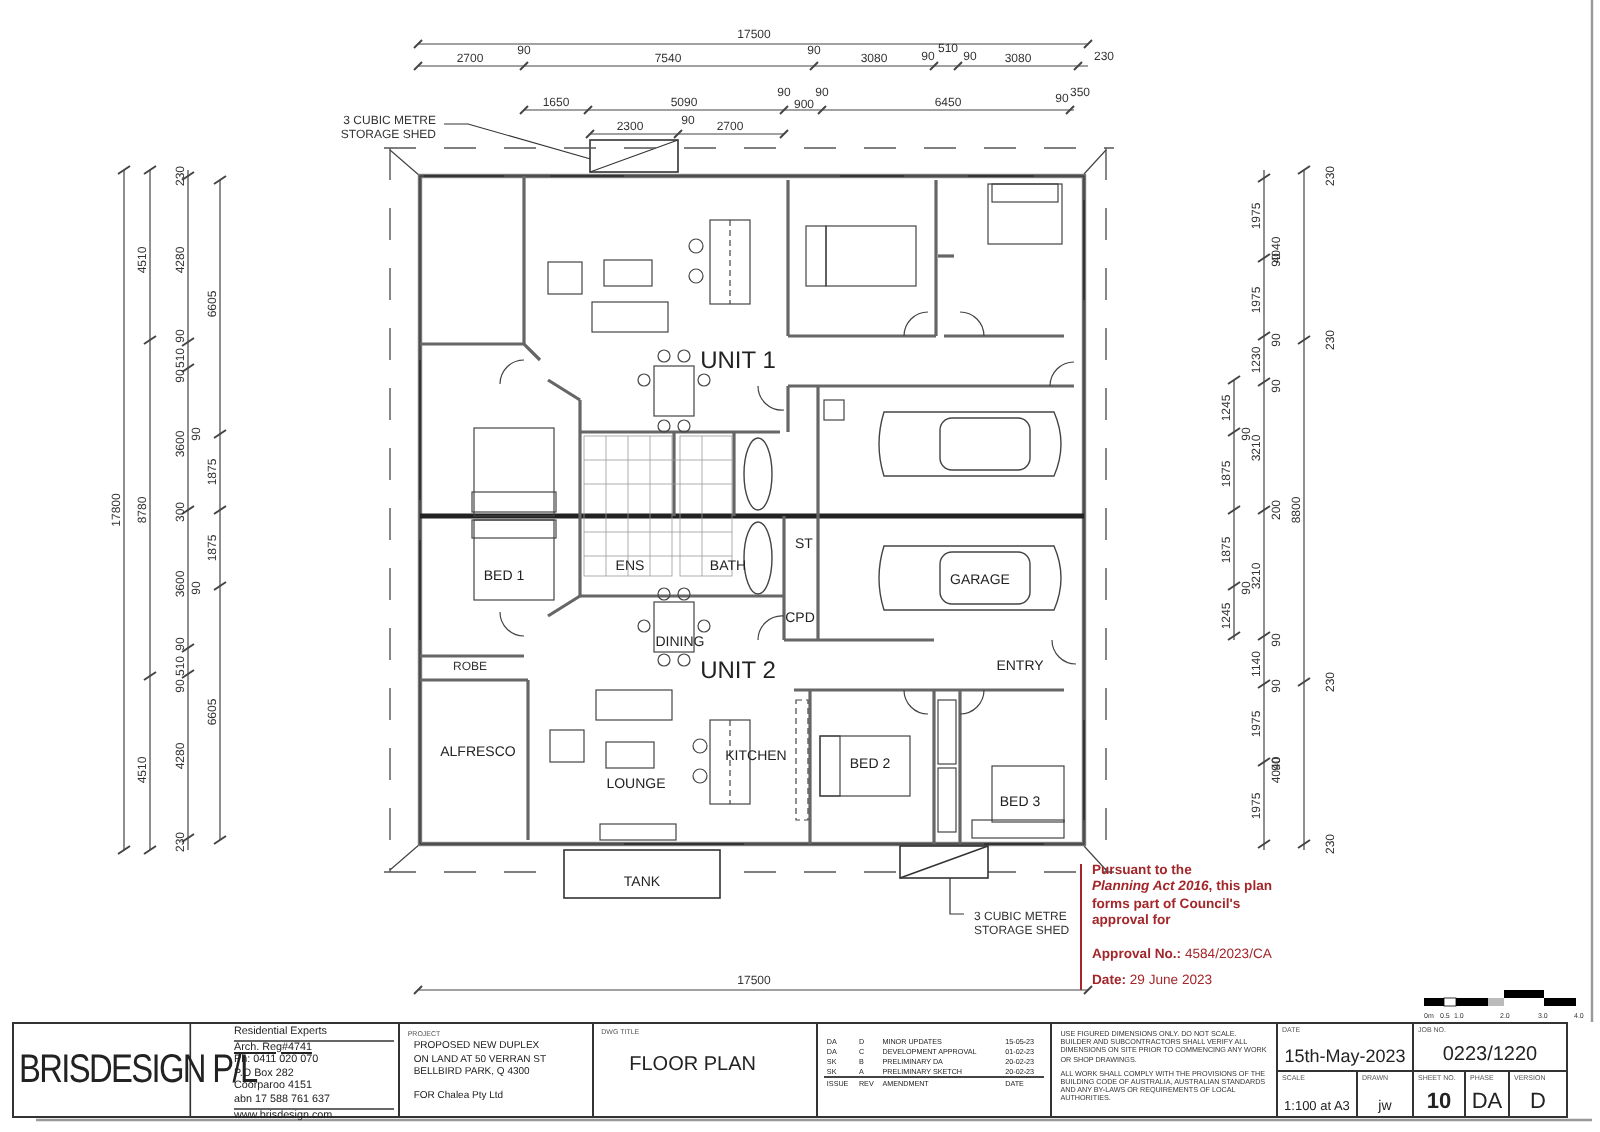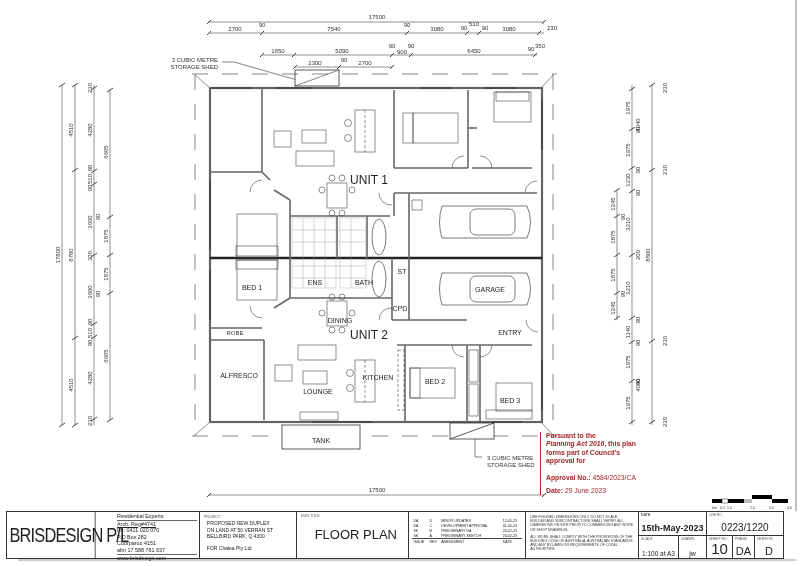--- a/index.html
+++ b/index.html
@@ -11,21 +11,21 @@
   .unit{font-size:12px;fill:#222;}
   .tb{position:absolute;left:6px;top:511px;width:778px;height:48px;border:1px solid #333;box-sizing:border-box;display:flex;background:#fff;}
   .tb > div{border-right:1px solid #333;box-sizing:border-box;position:relative;}
   .tb > div:last-child{border-right:none;}
   .logo{width:108px;display:flex;align-items:center;padding-left:3px;font-size:20px;letter-spacing:-1px;transform:scaleX(0.82);transform-origin:left center;white-space:nowrap;}
   .company{width:85px;font-size:5.4px;line-height:6.6px;padding:1px 2px;}
   .company .row{border-bottom:0.5px solid #666;}
   .proj{width:97px;font-size:5px;line-height:6.4px;padding:2px 4px;}
   .lbl{font-size:3.5px;color:#555;text-transform:uppercase;}
   .dwg{width:113px;padding:2px 4px;}
-  .dwg .title{font-size:13px;margin-top:9px;margin-left:14px;}
+  .dwg .title{font-size:10px;margin-top:9px;margin-left:14px;}
   .amend{width:117px;font-size:3.6px;padding:6px 3px 0 3px;}
   .amend table{border-collapse:collapse;width:100%;}
   .amend td{padding:0.5px 1px;white-space:nowrap;}
   .amend tr.head td{border-top:0.5px solid #444;padding-top:1px;}
   .notes{width:113px;font-size:3.6px;line-height:4.2px;padding:3px 4px;color:#333;}
   .info{flex:1;display:grid;grid-template-columns:40px 28px 26px 22px 28px;grid-template-rows:24px 23px;}
   .cell{border-right:1px solid #333;border-bottom:1px solid #333;box-sizing:border-box;position:relative;padding:1px 2px;}
   .cell .v{position:absolute;left:0;right:0;bottom:2px;text-align:center;}
   .approval{position:absolute;left:540px;top:432px;width:120px;font-size:6.8px;line-height:8.4px;color:#a3262a;border-left:1px solid #a3262a;padding-left:5px;font-weight:bold;}
   .approval .it{font-style:italic;}
@@ -485,39 +485,39 @@
             <td>DATE</td>
           </tr>
     </tbody>
       </table>
   </div>
   <div class="notes">
     <div>USE FIGURED DIMENSIONS ONLY. DO NOT SCALE. BUILDER AND SUBCONTRACTORS SHALL VERIFY ALL DIMENSIONS ON SITE PRIOR TO COMMENCING ANY WORK OR SHOP DRAWINGS.</div>
     <div style="margin-top:3px">ALL WORK SHALL COMPLY WITH THE PROVISIONS OF THE BUILDING CODE OF AUSTRALIA, AUSTRALIAN STANDARDS AND ANY BY-LAWS OR REQUIREMENTS OF LOCAL AUTHORITIES.</div>
   </div>
   <div class="info">
-    <div class="cell" style="grid-column:1/3;font-weight:bold;">
+    <div class="cell" style="grid-column:1/3;">
       <div class="lbl">DATE</div>
       <div class="v" style="font-size:9px;">15th-May-2023</div>
     </div>
     <div class="cell" style="grid-column:3/6;border-right:none;">
       <div class="lbl">JOB NO.</div>
       <div class="v" style="font-size:10px;">0223/1220</div>
     </div>
     <div class="cell" style="border-bottom:none;">
       <div class="lbl">SCALE</div>
       <div class="v" style="font-size:6.5px;">1:100 at A3</div>
     </div>
     <div class="cell" style="border-bottom:none;">
       <div class="lbl">DRAWN</div>
       <div class="v" style="font-size:7px;">jw</div>
     </div>
     <div class="cell" style="border-bottom:none;">
       <div class="lbl">SHEET NO.</div>
-      <div class="v" style="font-size:15px;">10</div>
+      <div class="v" style="font-size:11px;font-weight:bold;">10</div>
     </div>
     <div class="cell" style="border-bottom:none;">
       <div class="lbl">PHASE</div>
       <div class="v" style="font-size:11px;">DA</div>
     </div>
     <div class="cell" style="border-bottom:none;border-right:none;">
       <div class="lbl">VERSION</div>
       <div class="v" style="font-size:11px;">D</div>
     </div>
   </div>

